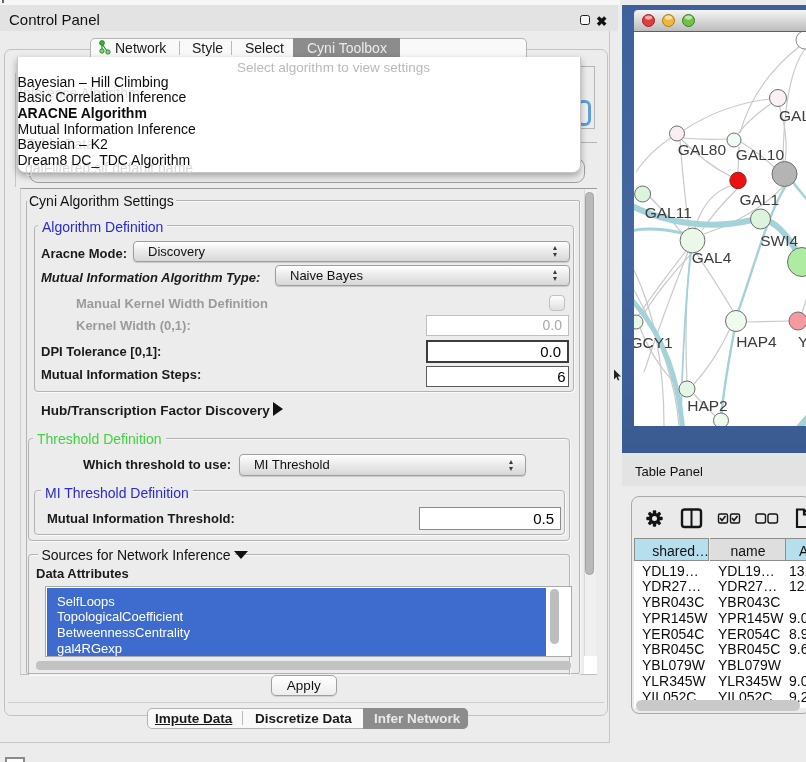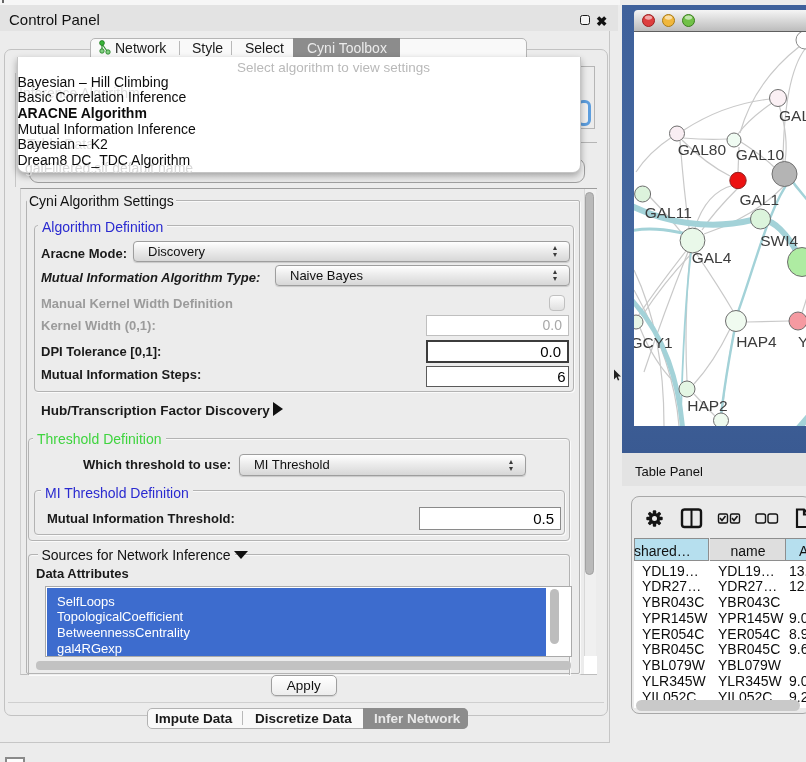--- a/index.html
+++ b/index.html
@@ -2,21 +2,21 @@
 <html><head>
 <meta charset="utf-8">
 <style>
 * { margin:0; padding:0; box-sizing:border-box; }
 html,body { width:806px; height:762px; }
 body { position:relative; overflow:hidden; background:#ececec; font-family:"Liberation Sans",sans-serif; color:#111; }
 .abs { position:absolute; }
 .grp { position:absolute; border:1px solid #b3b3b3; border-radius:4px; box-shadow:inset 0 1px 0 rgba(255,255,255,.7), 1px 1px 0 rgba(255,255,255,.75); }
 .glabel { position:absolute; background:#ececec; padding:0 4px; font-size:14px; line-height:16px; white-space:nowrap; }
 .lbl { position:absolute; font-size:13px; font-weight:bold; line-height:15px; white-space:nowrap; color:#1a1a1a; }
-.dis { color:#9b9b9b; }
+.dis { color:#9b9b9b;margin-left:35px; }
 .combo { position:absolute; border:1px solid #9e9e9e; border-radius:4px; background:linear-gradient(#ffffff,#ececec 45%,#d7d7d7); box-shadow:0 1px 1px rgba(0,0,0,.15); font-size:13px; line-height:19px; padding-left:14px; color:#111; }
 .combo .arr { position:absolute; right:11px; top:50%; width:5px; height:11px; margin-top:-5.5px; }
 .combo .arr:before { content:""; position:absolute; left:0; top:0; border-left:2.5px solid transparent; border-right:2.5px solid transparent; border-bottom:4px solid #3a3a3a; }
 .combo .arr:after { content:""; position:absolute; left:0; bottom:0; border-left:2.5px solid transparent; border-right:2.5px solid transparent; border-top:4px solid #3a3a3a; }
 .tf { position:absolute; background:#fff; text-align:right; font-size:14px; padding-right:6px; }
 .seg { position:absolute; top:0; bottom:0; border-right:1px solid #b9b9b9; }
 svg text { font-family:"Liberation Sans",sans-serif; }
 </style>
 </head>
 <body>
@@ -104,21 +104,21 @@
 <div class="abs" style="left:550px;top:589px;width:9px;height:55px;background:#bdbdbd;border-radius:4.5px;"></div>
 <div class="abs" style="left:36px;top:661px;width:535px;height:8.5px;background:#c2c2c2;border-radius:4px;"></div>
 
 <div class="abs" style="left:270.5px;top:675px;width:66.5px;height:21px;background:linear-gradient(#ffffff,#ededed);border:1px solid #9f9f9f;border-radius:5px;box-shadow:0 1px 1px rgba(0,0,0,.12);text-align:center;font-size:13.5px;line-height:19px;">Apply</div>
 
 <div class="abs" style="left:8px;top:701.5px;width:596px;height:1px;background:#cfcfcf;"></div>
 
 <div class="abs" style="left:147px;top:707.5px;width:321px;height:21px;background:#f9f9f9;border:1px solid #b2b2b2;border-radius:5px;"></div>
 <div class="seg" style="left:242px;top:711px;height:14px;"></div>
 <div class="abs" style="left:363px;top:707.5px;width:105px;height:21px;background:#8c8c8c;border-radius:0 5px 5px 0;"></div>
-<div class="abs" style="left:155px;top:711px;font-size:13.5px;font-weight:bold;color:#1a1a1a;">Impute Data</div>
+<div class="abs" style="left:155px;top:711px;font-size:13.5px;font-weight:bold;color:#1a1a1a;text-decoration:underline;">Impute Data</div>
 <div class="abs" style="left:255px;top:711px;font-size:13.5px;font-weight:bold;color:#1a1a1a;">Discretize Data</div>
 <div class="abs" style="left:374px;top:711px;font-size:13.5px;font-weight:bold;color:#e9e9e9;">Infer Network</div>
 
 <div class="abs" style="left:5px;top:757px;width:20px;height:10px;border:2px solid #8a8a8a;background:#fdfdfd;"></div>
 
 <svg class="abs" style="left:612px;top:369px;" width="10" height="13" viewBox="0 0 10 13">
 <path d="M2,0.5 L2,10.5 L4.4,8 L5.9,11.6 L7.3,11 L5.8,7.6 L9,7.6 Z" fill="#222"></path>
 </svg>
 
 <div class="abs" style="left:622px;top:5px;width:184px;height:448px;background:linear-gradient(180deg,#3f619b 0%,#44679f 55%,#3a5a92 100%);"></div>
@@ -236,21 +236,21 @@
   <rect x="116" y="9" width="9.5" height="9" rx="2"></rect>
   <rect x="128" y="9" width="9.5" height="9" rx="2"></rect>
  </g>
  <path d="M157,4.5 h7 l5,5 V22 h-12 Z M164,4.5 v5 h5" fill="none" stroke="#141414" stroke-width="2.2"></path>
 </svg>
 
 <div class="abs" style="left:634px;top:561px;width:172px;height:147px;background:#fff;"></div>
 <div class="abs" style="left:634px;top:538px;width:75px;height:23px;background:#b6dfee;border:1px solid #8e8e8e;"></div>
 <div class="abs" style="left:710px;top:538px;width:76px;height:23px;background:#dedede;border:1px solid #8e8e8e;border-left:none;"></div>
 <div class="abs" style="left:786px;top:538px;width:22px;height:23px;background:#b6dfee;border:1px solid #8e8e8e;border-left:none;"></div>
-<div class="abs" style="left:634px;top:542.5px;width:75px;text-align:left;font-size:14px;">shared…</div>
+<div class="abs" style="left:634px;top:542.5px;width:75px;text-align:right;font-size:14px;">shared…</div>
 <div class="abs" style="left:710px;top:542.5px;width:76px;text-align:center;font-size:14px;">name</div>
 <div class="abs" style="left:799px;top:542.5px;font-size:14px;">A</div>
 <div class="abs" style="left:642px;top:563.5px;font-size:14px;line-height:15.75px;color:#0d0d0d;">YDL19…<br>YDR27…<br>YBR043C<br>YPR145W<br>YER054C<br>YBR045C<br>YBL079W<br>YLR345W<br>YIL052C</div>
 <div class="abs" style="left:718px;top:563.5px;font-size:14px;line-height:15.75px;color:#0d0d0d;">YDL19…<br>YDR27…<br>YBR043C<br>YPR145W<br>YER054C<br>YBR045C<br>YBL079W<br>YLR345W<br>YIL052C</div>
 <div class="abs" style="left:789px;top:563.5px;font-size:14px;line-height:15.75px;color:#0d0d0d;">13.<br>12.<br>&nbsp;<br>9.0<br>8.9<br>9.6<br>&nbsp;<br>9.0<br>9.2</div>
 <div class="abs" style="left:636px;top:700px;width:164px;height:11px;background:#c9c9c9;border-radius:5.5px;"></div>
 
 <div class="abs" style="left:16.5px;top:57px;width:564px;height:115.5px;background:#fff;border:1px solid rgba(150,150,150,.55);border-top:none;border-radius:0 0 8px 8px;box-shadow:0 3px 7px rgba(0,0,0,.33);z-index:50;"></div>
 <div class="abs" style="left:19px;top:84.5px;font-size:14px;color:#dedede;z-index:51;">Inference Algorithm</div>
 <div class="abs" style="left:27px;top:135.5px;font-size:14px;color:#dedede;z-index:51;">Table Data</div>

